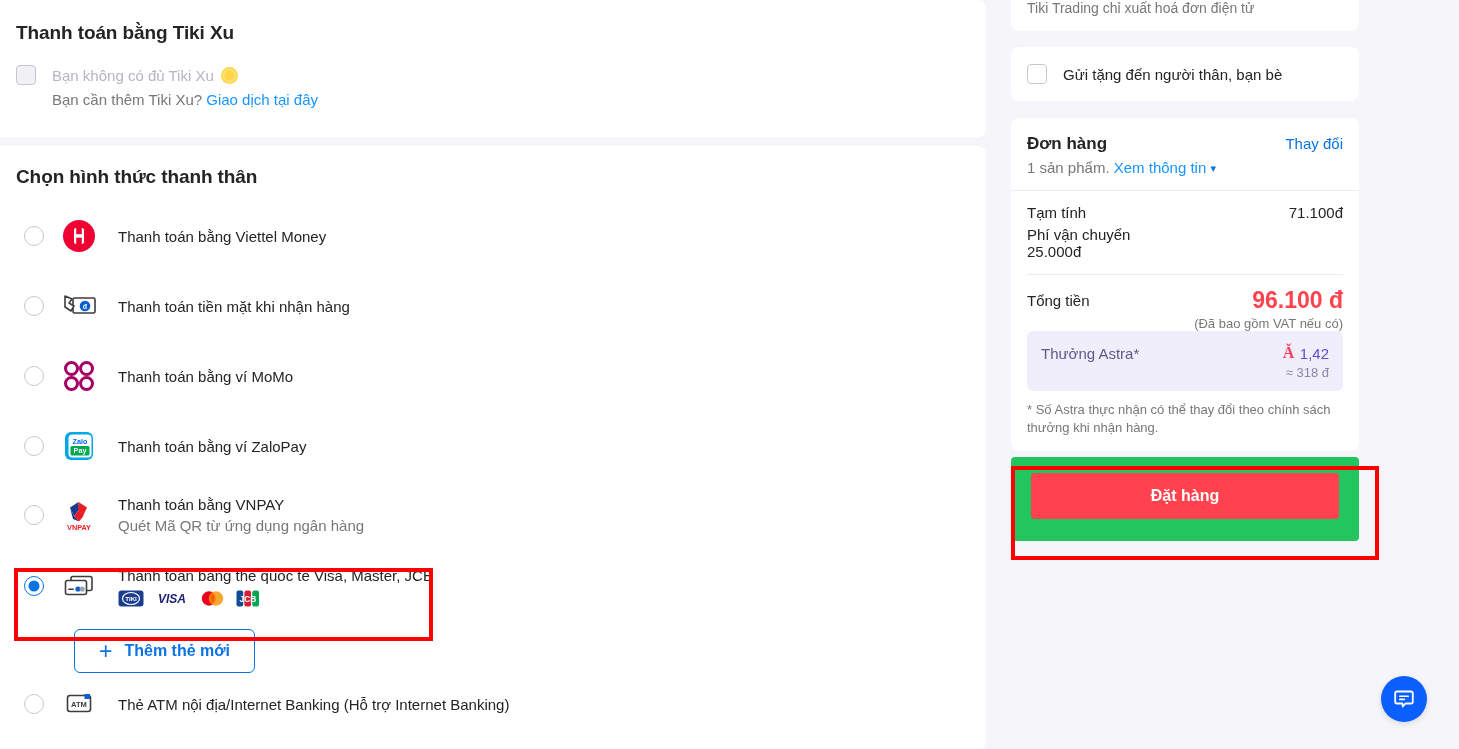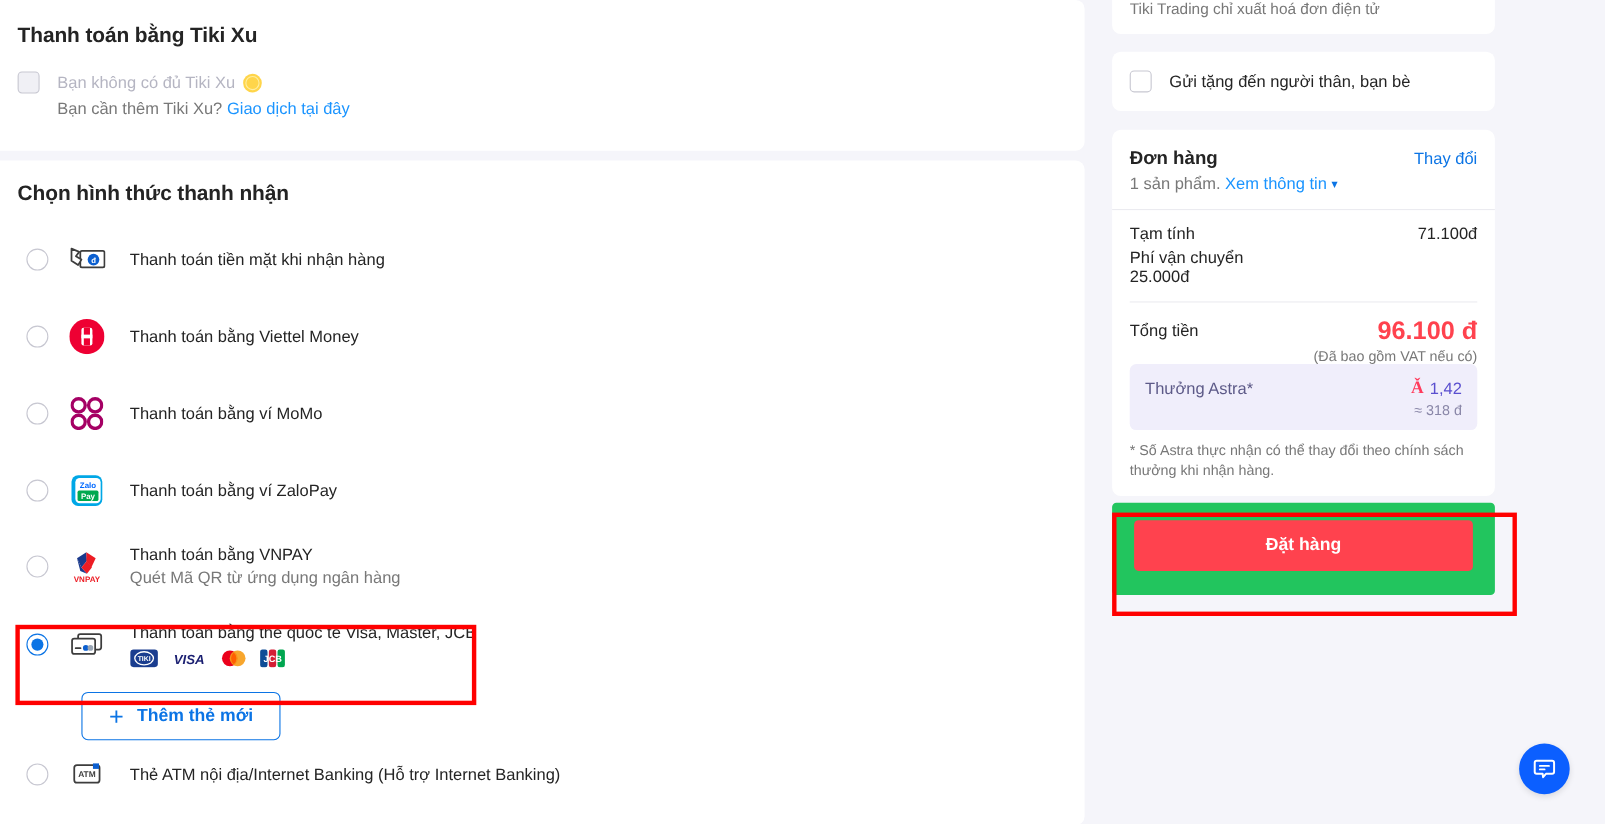--- a/index.html
+++ b/index.html
@@ -328,51 +328,51 @@
           <span>Bạn không có đủ Tiki Xu</span>
           <span class="coin"></span>
         </div>
       </div>
       <div class="tikixu-sub">
         <span>Bạn cần thêm Tiki Xu? </span><span class="link">Giao dịch tại đây</span>
       </div>
     </div>
 
     <div class="card pay-card">
-      <div class="section-title">Chọn hình thức thanh nhận</div>
+      <div class="section-title">Chọn hình thức thanh thân</div>
 
       <div class="pm-list">
+
+        <div class="pm-row">
+          <div class="radio"></div>
+          <div class="pm-icon">
+            <svg width="32" height="32" viewBox="0 0 32 32">
+              <circle cx="16" cy="16" r="16" fill="#ee0033"></circle>
+              <rect x="11" y="8" width="10" height="16" rx="2" fill="#fff"></rect>
+              <rect x="13.2" y="8" width="5.6" height="16" fill="#ee0033"></rect>
+              <rect x="11" y="14.2" width="10" height="3.4" fill="#fff"></rect>
+            </svg>
+          </div>
+          <div class="pm-text">
+            <div class="pm-label">Thanh toán bằng Viettel Money</div>
+          </div>
+        </div>
 
         <div class="pm-row">
           <div class="radio"></div>
           <div class="pm-icon">
             <svg width="34" height="26" viewBox="0 0 34 26">
               <rect x="11" y="5" width="22" height="15" rx="1.5" fill="#fff" stroke="#3d3d3d" stroke-width="1.6"></rect>
               <path d="M3 3 L3 14 L9 18 L12 13 L7 10 L10 6 Z" fill="#fff" stroke="#3d3d3d" stroke-width="1.6" stroke-linejoin="round"></path>
               <circle cx="23" cy="13" r="5.3" fill="#0b5fd0"></circle>
               <text x="23" y="16.4" font-size="7" fill="#fff" text-anchor="middle" font-family="'Liberation Sans',sans-serif" font-weight="bold">đ</text>
             </svg>
           </div>
           <div class="pm-text">
             <div class="pm-label">Thanh toán tiền mặt khi nhận hàng</div>
-          </div>
-        </div>
-
-        <div class="pm-row">
-          <div class="radio"></div>
-          <div class="pm-icon">
-            <svg width="32" height="32" viewBox="0 0 32 32">
-              <circle cx="16" cy="16" r="16" fill="#ee0033"></circle>
-              <rect x="11" y="8" width="10" height="16" rx="2" fill="#fff"></rect>
-              <rect x="13.2" y="8" width="5.6" height="16" fill="#ee0033"></rect>
-              <rect x="11" y="14.2" width="10" height="3.4" fill="#fff"></rect>
-            </svg>
-          </div>
-          <div class="pm-text">
-            <div class="pm-label">Thanh toán bằng Viettel Money</div>
           </div>
         </div>
 
         <div class="pm-row">
           <div class="radio"></div>
           <div class="pm-icon">
             <svg width="30" height="30" viewBox="0 0 30 30">
               <circle cx="7.5" cy="7.5" r="6" fill="none" stroke="#a50064" stroke-width="3"></circle>
               <circle cx="22.5" cy="7.5" r="6" fill="none" stroke="#a50064" stroke-width="3"></circle>
               <circle cx="7.5" cy="22.5" r="6" fill="none" stroke="#a50064" stroke-width="3"></circle>

